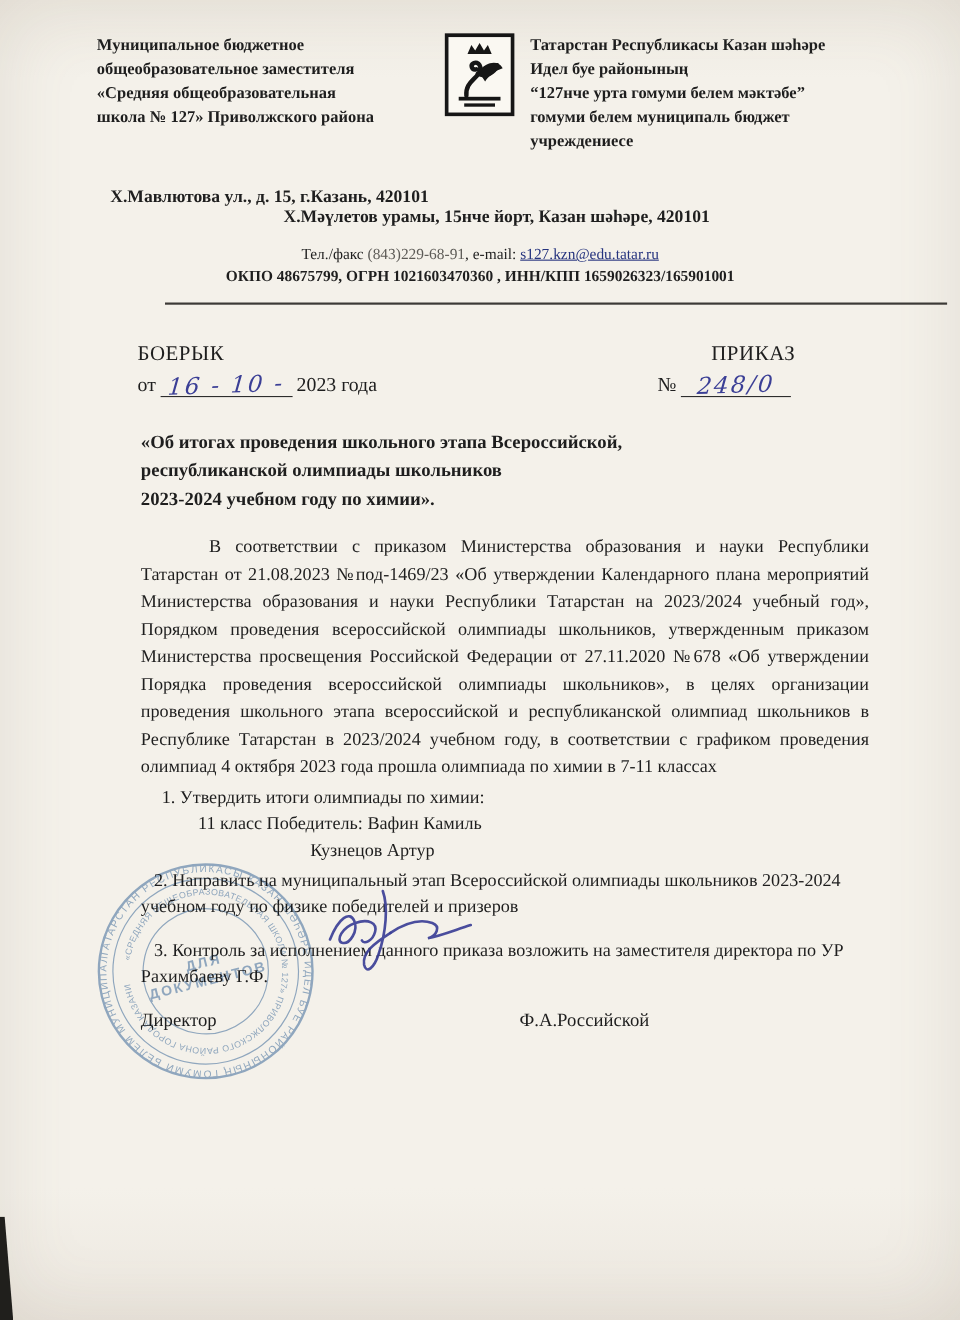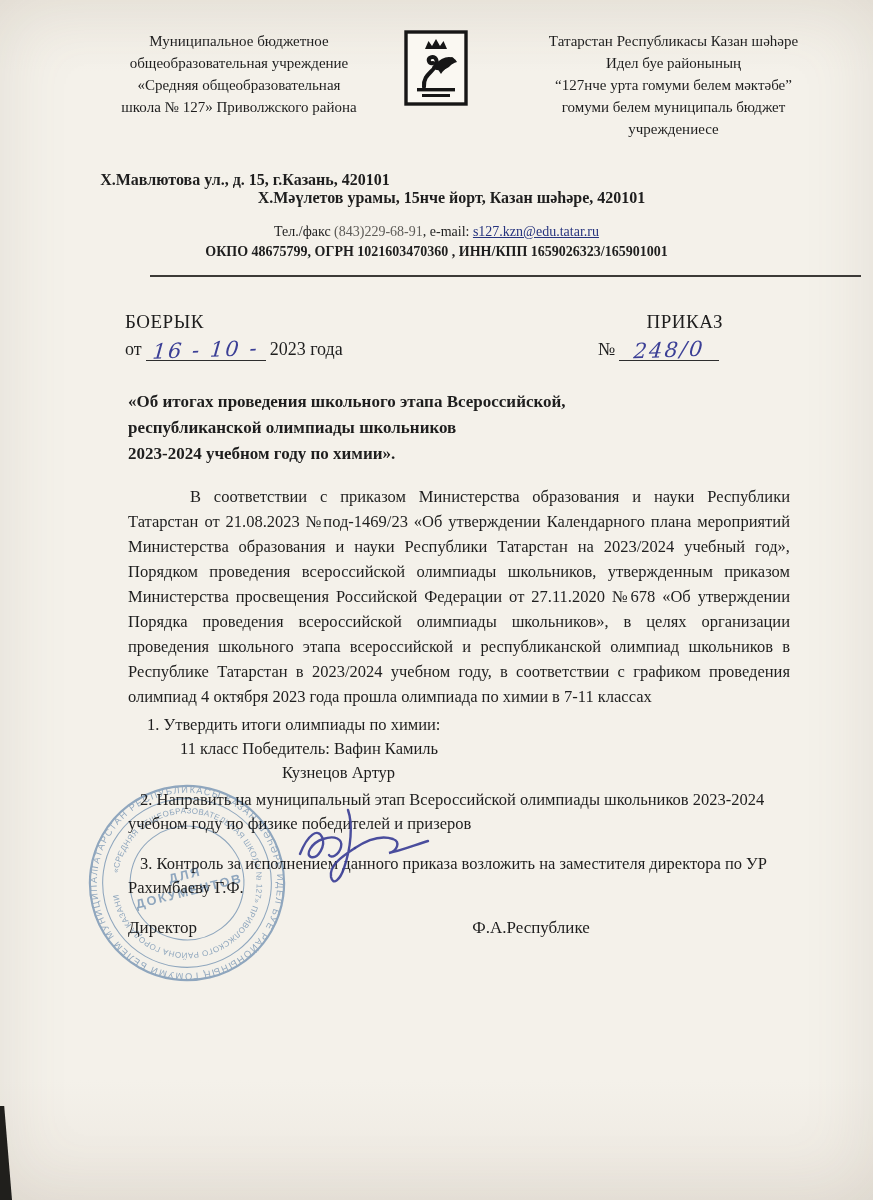--- a/index.html
+++ b/index.html
@@ -9,21 +9,21 @@
     margin:0 auto;
     background:linear-gradient(180deg,#f0ece4 0%,#f4f1ea 6%,#f4f1ea 90%,#ece7df 100%);
     box-shadow:inset 0 0 70px rgba(120,108,85,.14);
     overflow:hidden;
     font-family:"Liberation Serif","DejaVu Serif",serif;
     color:#1e1e1e;
   }
   
   .letterhead{padding-top:30px;}
   .lh-row{display:flex;align-items:flex-start;}
-  .org{font-weight:normal;font-size:15px;line-height:22px;text-align:center;}
+  .org{font-weight:bold;font-size:15px;line-height:22px;}
   .org-left{width:302px;margin-left:88px;}
   .org-right{flex:1;margin:0 8px 0 14px;}
   .emblem{width:64px;height:76px;margin-left:14px;flex:0 0 auto;}
   .emblem svg{display:block;width:64px;height:76px;}
   .addr-row{display:flex;margin-top:31px;font-weight:bold;font-size:16px;flex-direction:column;}
   .addr-left{width:310px;margin-left:90px;text-align:center;}
   .addr-right{flex:1;margin-left:30px;text-align:center;}
   .contact-line{margin-top:17px;text-align:center;font-size:14px;}
   .contact-line .phone{color:#5c5a56;}
   .email{color:#25337e;text-decoration:underline;cursor:pointer;}
@@ -73,21 +73,21 @@
 </style>
 </head>
 <body>
 
 <div class="page">
 
   <header class="letterhead">
     <div class="lh-row">
       <div class="org org-left">
         <div>Муниципальное бюджетное</div>
-        <div>общеобразовательная учреждение</div>
+        <div>общеобразовательное заместителя</div>
         <div>«Средняя общеобразовательная</div>
         <div>школа № 127» Приволжского района</div>
       </div>
       <div class="emblem">
         <svg viewBox="0 0 64 76" aria-hidden="true">
           <rect x="2" y="2" width="60" height="72" fill="#faf8f2" stroke="#161616" stroke-width="3.4"></rect>
           <path d="M21 19 l3.5 -8 3.5 5 4 -7 4 7 3.5 -5 3.5 8 z" fill="#161616"></path>
           <path d="M20 57 C 19 46 27 43 31 37 C 35 31 31 25 26.5 27.5 C 23.5 29 24.5 34 29 33" stroke="#161616" stroke-width="4" fill="none" stroke-linecap="round"></path>
           <path d="M30 37 C 37 41 46 37 48 29" stroke="#161616" stroke-width="3.4" fill="none" stroke-linecap="round"></path>
           <path d="M31 35 C 38 26 49 24 53 32 C 47 34 41 38 37 44 Z" fill="#161616"></path>
@@ -143,21 +143,21 @@
 
 
   <div class="item item1">1.   Утвердить итоги олимпиады по химии:</div>
   <div class="item item1-sub1">11 класс  Победитель:   Вафин Камиль</div>
   <div class="item item1-sub2">Кузнецов Артур</div>
   <div class="item item2">2. Направить на муниципальный этап Всероссийской  олимпиады школьников 2023-2024 учебном году по физике победителей и призеров</div>
   <div class="item item3">3. Контроль за исполнением данного приказа возложить на заместителя директора по УР Рахимбаеву Г.Ф.</div>
 
   <div class="sig-row">
     <span class="sig-role">Директор</span>
-    <span class="sig-name">Ф.А.Республике</span>
+    <span class="sig-name">Ф.А.Российской</span>
   </div>
 
   <svg class="signature" viewBox="0 0 152 98" aria-hidden="true">
     <path d="M12 58 C 20 38 30 32 34 41 C 38 50 30 63 23 61 C 17 59 23 47 35 43 C 47 39 55 43 53 51 C 51 59 43 63 41 59"></path>
     <path d="M60 14 C 65 28 63 52 56 72 C 52 84 45 90 43 81 C 41 70 53 61 67 52"></path>
     <path d="M67 52 C 79 44 93 39 105 43 C 113 46 109 55 101 57 C 112 55 127 49 140 45"></path>
   </svg>
 
   <svg class="stamp" viewBox="0 0 210 210" aria-hidden="true">
     <defs>

